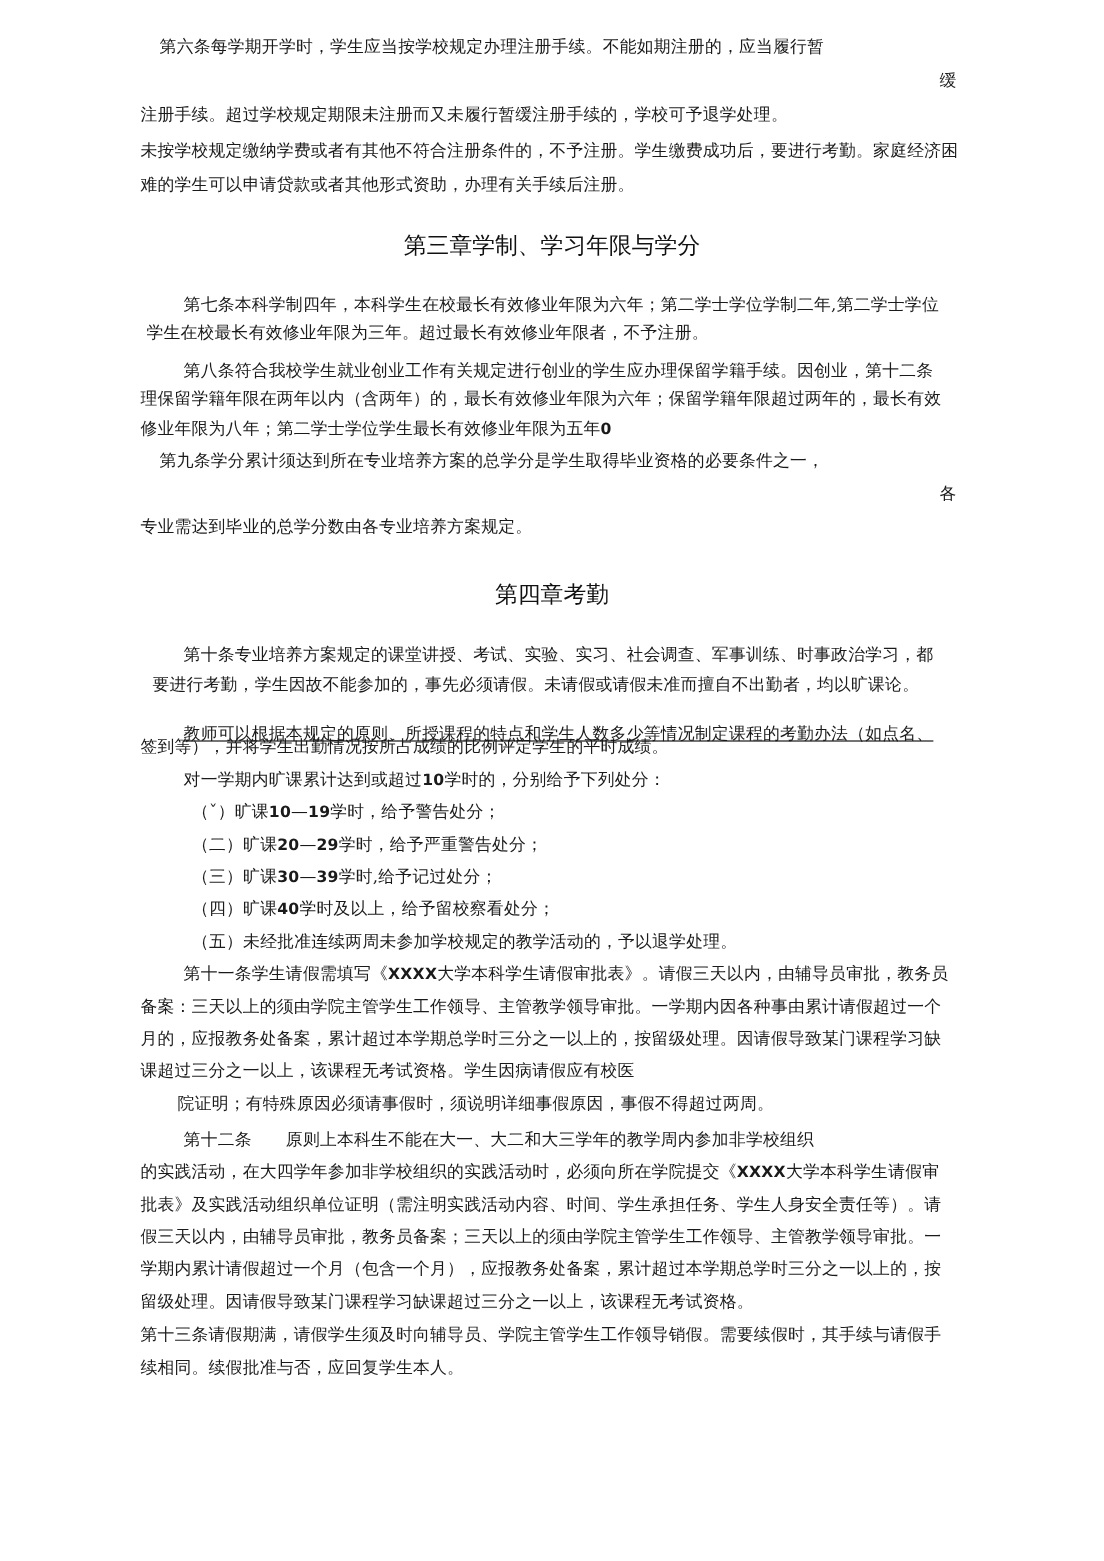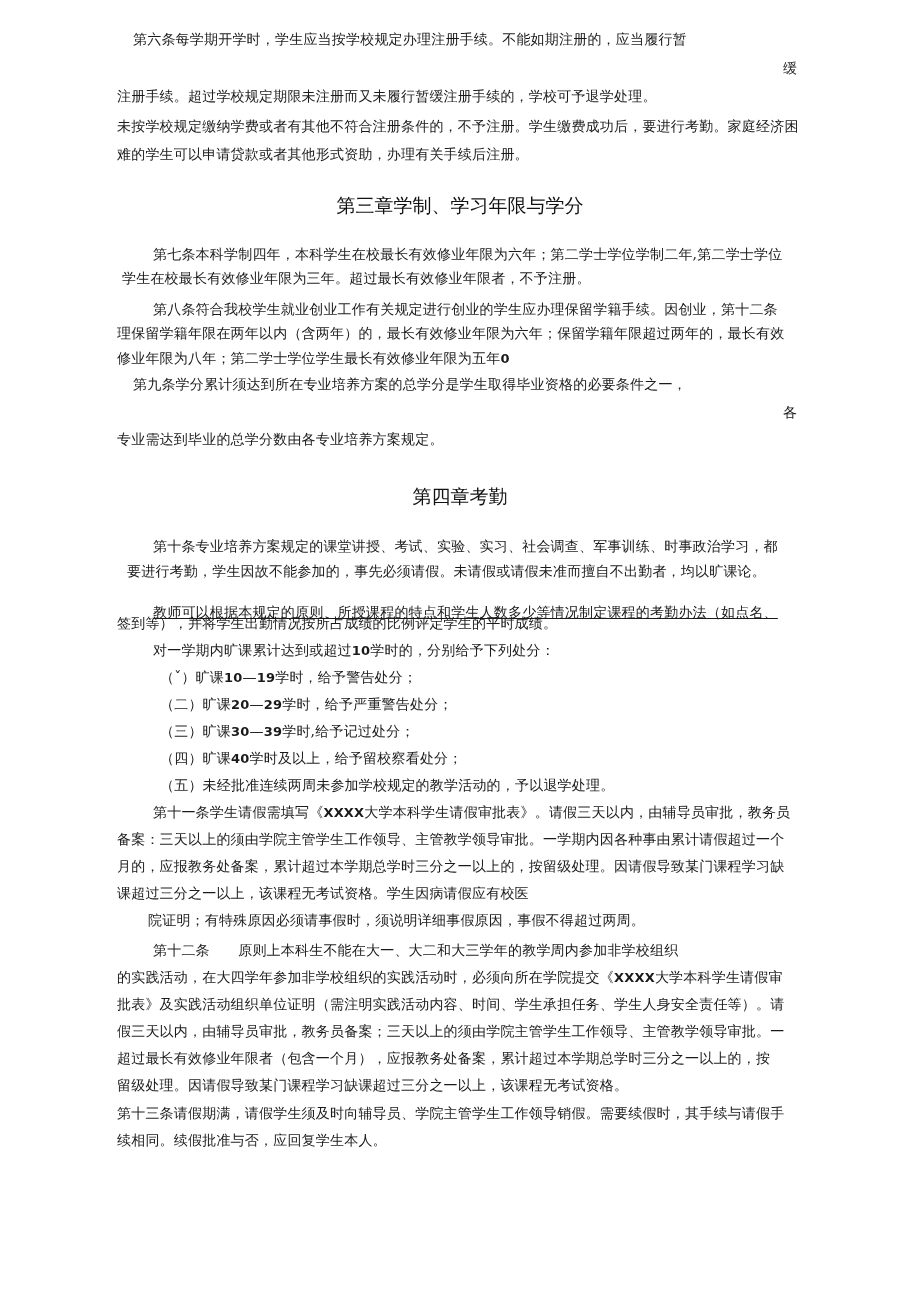--- a/index.html
+++ b/index.html
@@ -41,17 +41,17 @@
     <div class="line" style="left: 160px; top: 776px;">（五）未经批准连续两周未参加学校规定的教学活动的，予以退学处理。</div>
     <div class="line" style="left: 153px; top: 803px;">第十一条学生请假需填写《<span class="num">XXXX</span>大学本科学生请假审批表》。请假三天以内，由辅导员审批，教务员</div>
     <div class="line" style="left: 117px; top: 830px;">备案：三天以上的须由学院主管学生工作领导、主管教学领导审批。一学期内因各种事由累计请假超过一个</div>
     <div class="line" style="left: 117px; top: 857px;">月的，应报教务处备案，累计超过本学期总学时三分之一以上的，按留级处理。因请假导致某门课程学习缺</div>
     <div class="line" style="left: 117px; top: 884px;">课超过三分之一以上，该课程无考试资格。学生因病请假应有校医</div>
     <div class="line" style="left: 117px; top: 911px; margin-left: 31px;">院证明；有特殊原因必须请事假时，须说明详细事假原因，事假不得超过两周。</div>
     <div class="line" style="left: 153px; top: 941px;">第十二条　　原则上本科生不能在大一、大二和大三学年的教学周内参加非学校组织</div>
     <div class="line" style="left: 117px; top: 968px;">的实践活动，在大四学年参加非学校组织的实践活动时，必须向所在学院提交《<span class="num">XXXX</span>大学本科学生请假审</div>
     <div class="line" style="left: 117px; top: 995px;">批表》及实践活动组织单位证明（需注明实践活动内容、时间、学生承担任务、学生人身安全责任等）。请</div>
     <div class="line" style="left: 117px; top: 1022px;">假三天以内，由辅导员审批，教务员备案；三天以上的须由学院主管学生工作领导、主管教学领导审批。一</div>
-    <div class="line" style="left: 117px; top: 1049px;">超过最长有效修业年限者（包含一个月），应报教务处备案，累计超过本学期总学时三分之一以上的，按</div>
+    <div class="line" style="left: 117px; top: 1049px;">学期内累计请假超过一个月（包含一个月），应报教务处备案，累计超过本学期总学时三分之一以上的，按</div>
     <div class="line" style="left: 117px; top: 1076px;">留级处理。因请假导致某门课程学习缺课超过三分之一以上，该课程无考试资格。</div>
     <div class="line" style="left: 117px; top: 1104px;">第十三条请假期满，请假学生须及时向辅导员、学院主管学生工作领导销假。需要续假时，其手续与请假手</div>
     <div class="line" style="left: 117px; top: 1131px;">续相同。续假批准与否，应回复学生本人。</div>
   </div>
 
 </body></html>

